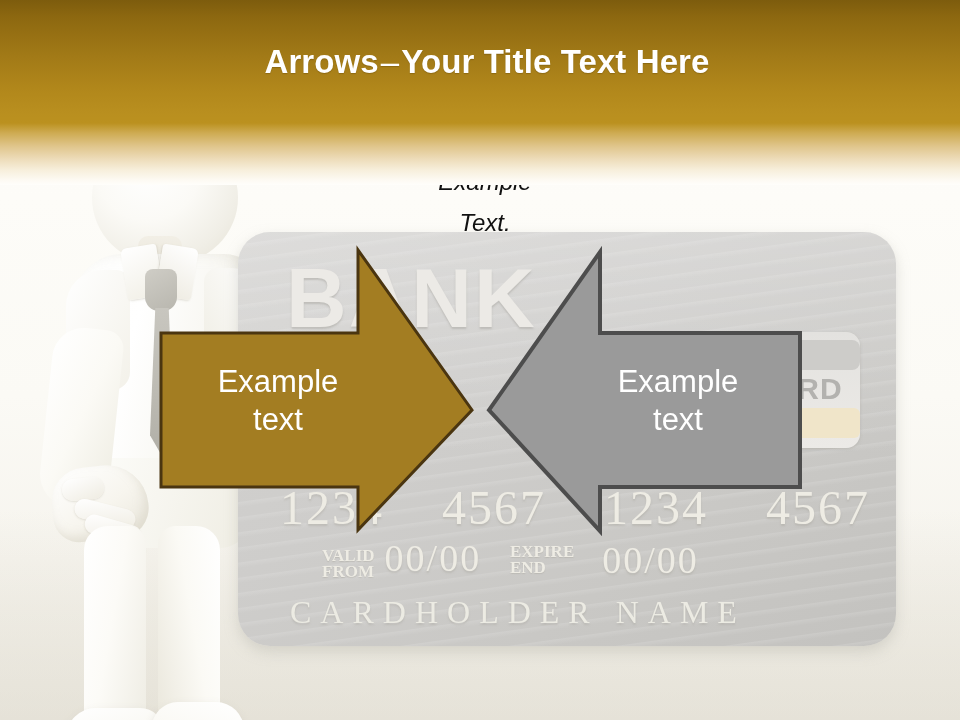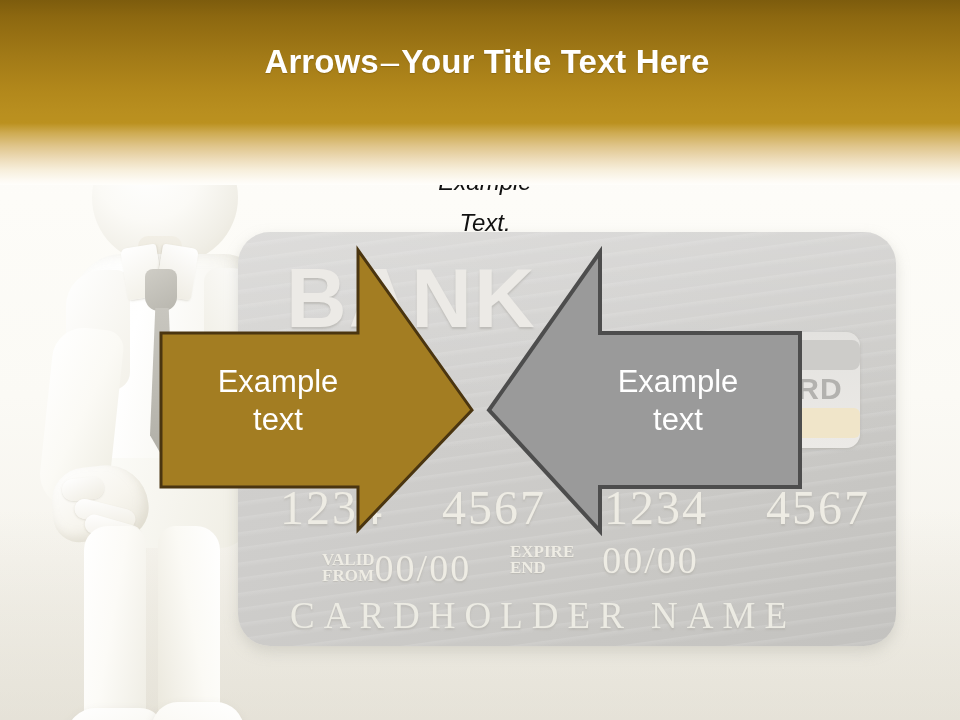--- a/index.html
+++ b/index.html
@@ -290,23 +290,24 @@
     display: flex;
     justify-content: space-between;
     font-family: "Liberation Serif", serif;
     font-size: 48px;
     letter-spacing: 2px;
     color: #eeece4;
     text-shadow: 0 2px 2px rgba(168,166,158,0.45);
   }
   .card-valid {
     position: absolute;
-    left: 84px; top: 314px;
+    left: 84px; top: 304px;
     display: flex;
-    align-items: center;
+    align-items: flex-end;
+    gap: 10px;
   }
   .card-expire {
     position: absolute;
     left: 272px; top: 306px;
     display: flex;
     align-items: center;
     gap: 28px;
   }
   .card-lbl {
     font-family: "Liberation Serif", serif;
@@ -321,21 +322,21 @@
     font-family: "Liberation Serif", serif;
     font-size: 38px;
     letter-spacing: 2px;
     color: #eeece4;
     text-shadow: 0 2px 2px rgba(168,166,158,0.45);
   }
   .card-name {
     position: absolute;
     left: 52px; top: 362px;
     font-family: "Liberation Serif", serif;
-    font-size: 37px;
+    font-size: 32px;
     letter-spacing: 9px;
     color: #ecebe3;
     text-shadow: 0 2px 2px rgba(168,166,158,0.40);
     white-space: nowrap;
   }
 
   
   .arrows-layer {
     position: absolute;
     left: 0; top: 0;

